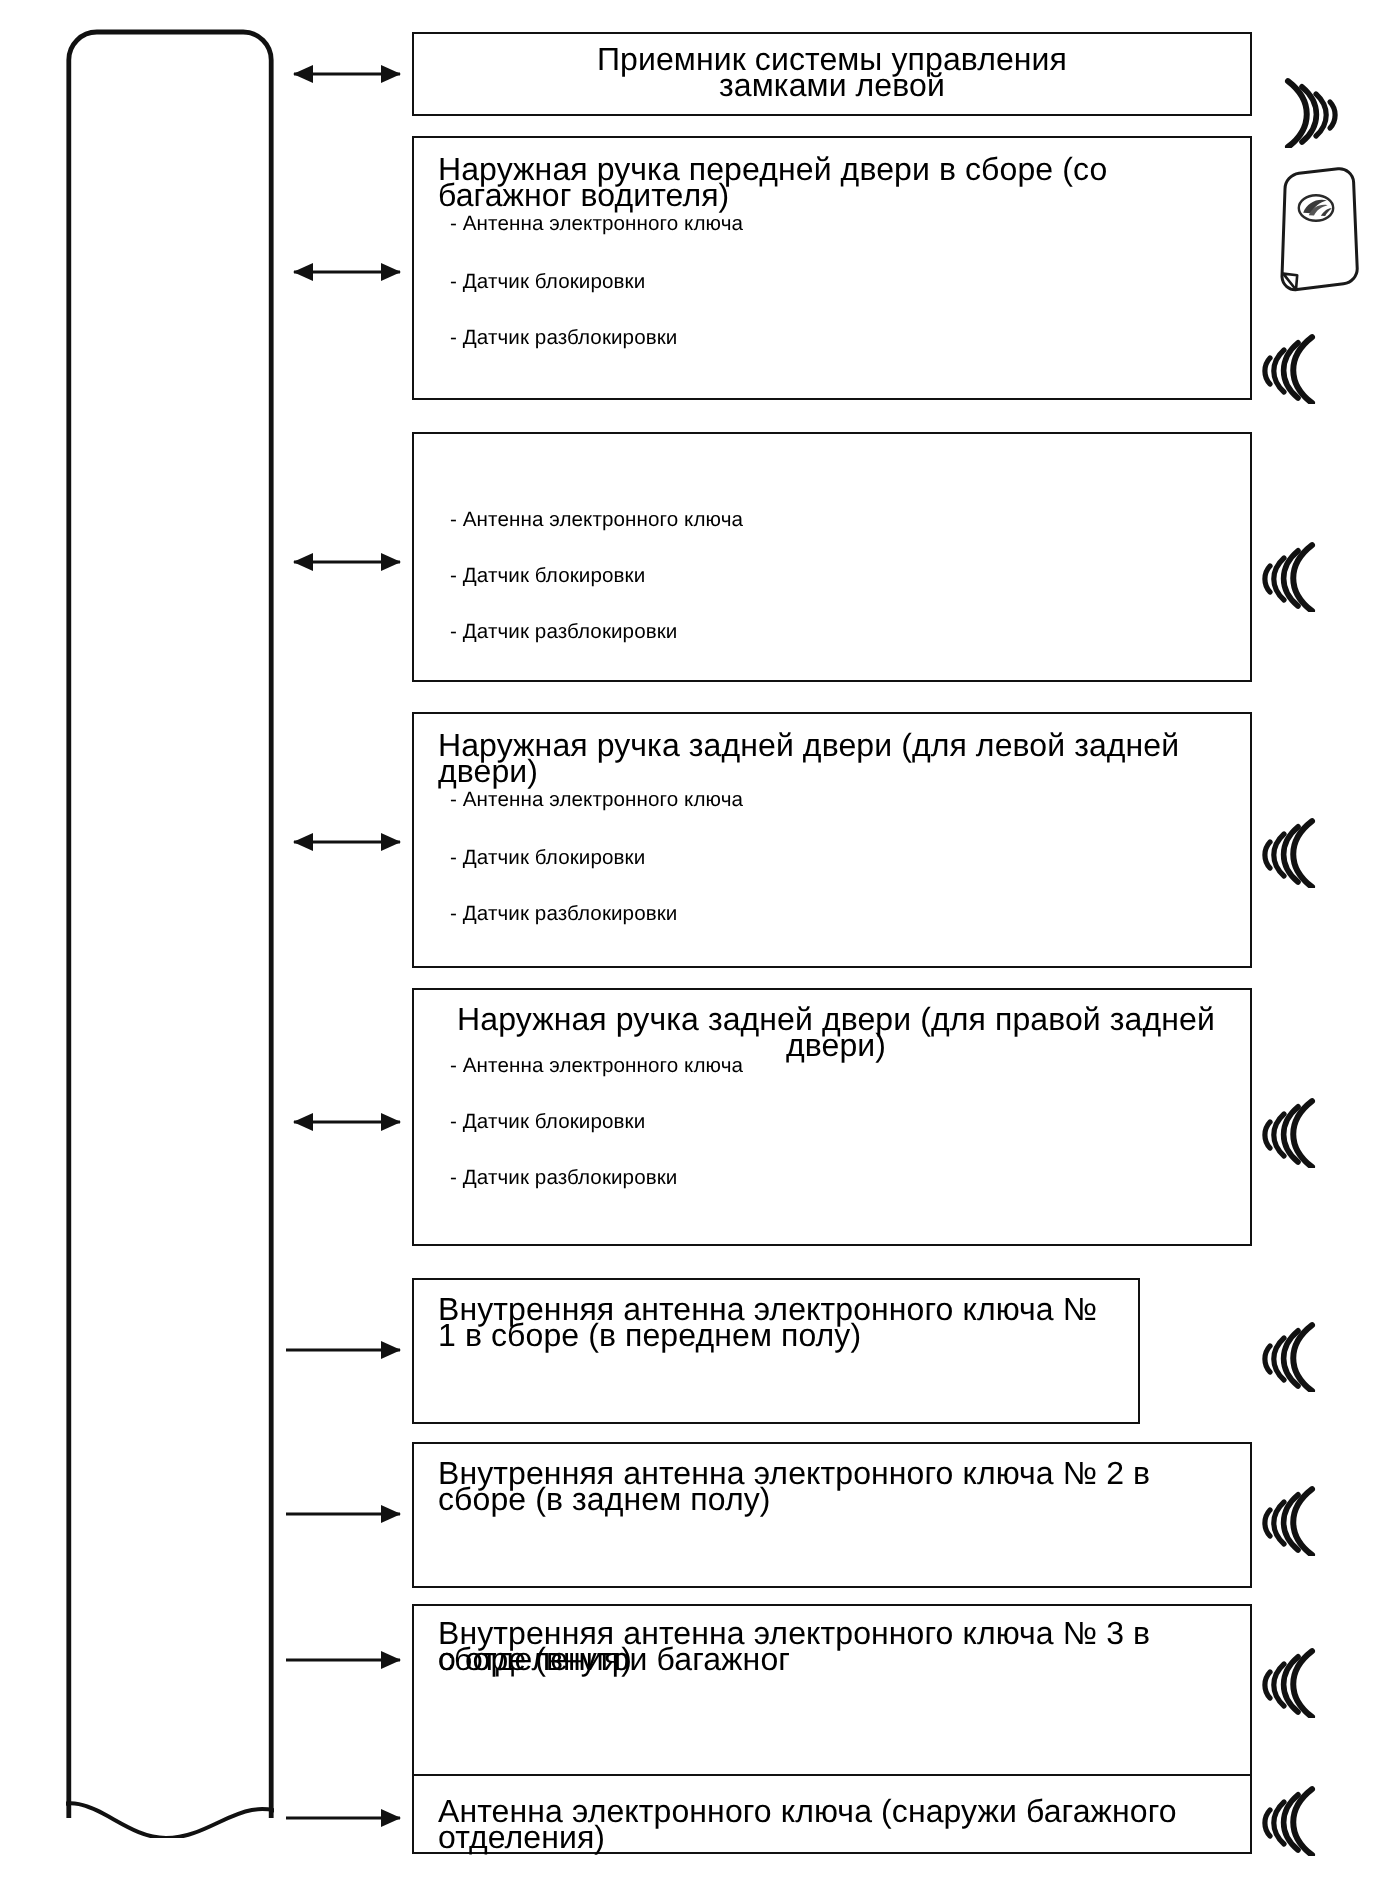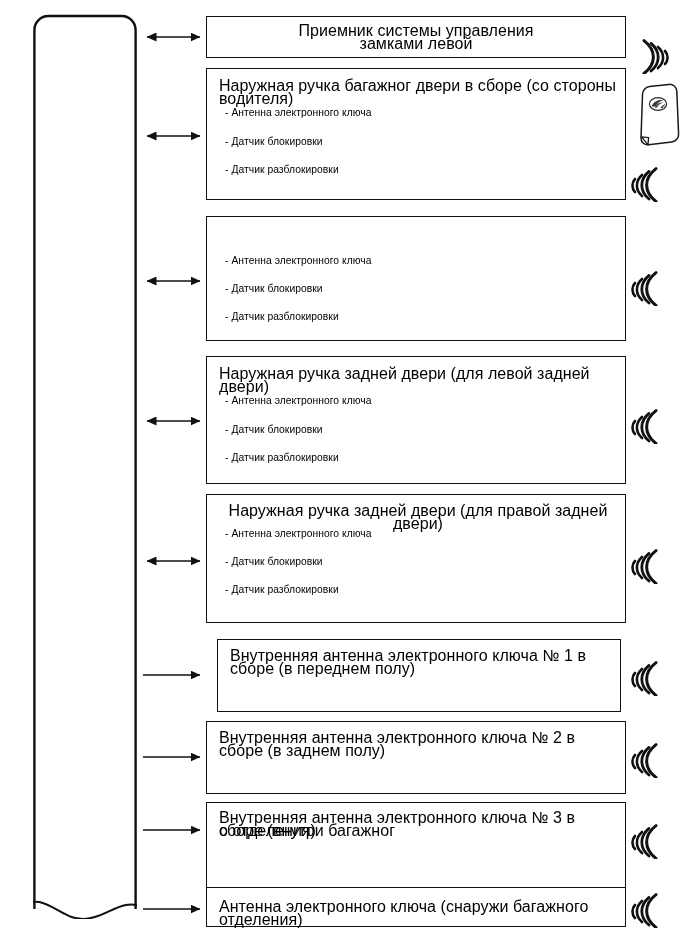--- a/index.html
+++ b/index.html
@@ -116,21 +116,21 @@
       <line x1="143" y1="909" x2="200" y2="909" marker-end="url(#arrR)"></line>
     </g>
   </svg>
 
   <div class="node-box" style="left:206px; top:16px; width:420px; height:42px;">
     <div class="node-title centered" style="top:7px;">Приемник системы управления</div>
     <div class="node-title centered" style="top:20px;">замками левой</div>
   </div>
 
   <div class="node-box" style="left:206px; top:68px; width:420px; height:132px;">
-    <div class="node-title" style="top:10px;">Наружная ручка багажног двери в сборе (со стороны водителя)</div>
+    <div class="node-title" style="top:10px;">Наружная ручка передней двери в сборе (со багажног водителя)</div>
     <div class="node-item" style="top:37px;">- Антенна электронного ключа</div>
     <div class="node-item" style="top:66px;">- Датчик блокировки</div>
     <div class="node-item" style="top:94px;">- Датчик разблокировки</div>
   </div>
 
   <div class="node-box" style="left:206px; top:216px; width:420px; height:125px;">
     <div class="node-item" style="top:37px;">- Антенна электронного ключа</div>
     <div class="node-item" style="top:65px;">- Датчик блокировки</div>
     <div class="node-item" style="top:93px;">- Датчик разблокировки</div>
   </div>
@@ -142,21 +142,21 @@
     <div class="node-item" style="top:94px;">- Датчик разблокировки</div>
   </div>
 
   <div class="node-box" style="left:206px; top:494px; width:420px; height:129px;">
     <div class="node-title" style="top:9px;text-align:center;">Наружная ручка задней двери (для правой задней двери)</div>
     <div class="node-item" style="top:32px;">- Антенна электронного ключа</div>
     <div class="node-item" style="top:60px;">- Датчик блокировки</div>
     <div class="node-item" style="top:88px;">- Датчик разблокировки</div>
   </div>
 
-  <div class="node-box" style="left:206px; top:639px; width:404px; height:73px;margin-left:11px;">
+  <div class="node-box" style="left:206px; top:639px; width:364px; height:73px;">
     <div class="node-title" style="top:9px;">Внутренняя антенна электронного ключа № 1 в сборе (в переднем полу)</div>
   </div>
 
   <div class="node-box" style="left:206px; top:721px; width:420px; height:73px;">
     <div class="node-title" style="top:9px;">Внутренняя антенна электронного ключа № 2 в сборе (в заднем полу)</div>
   </div>
 
   <div class="node-box" style="left:206px; top:802px; width:420px; height:93px;">
     <div class="node-title" style="top:8px;">Внутренняя антенна электронного ключа № 3 в сборе (внутри багажног</div>
     <div class="node-title" style="top:21px;">о отделения)</div>

